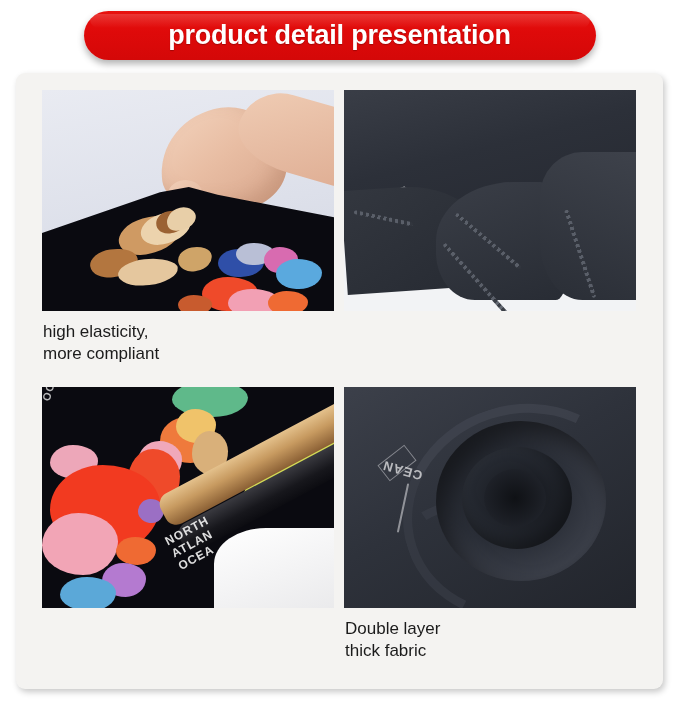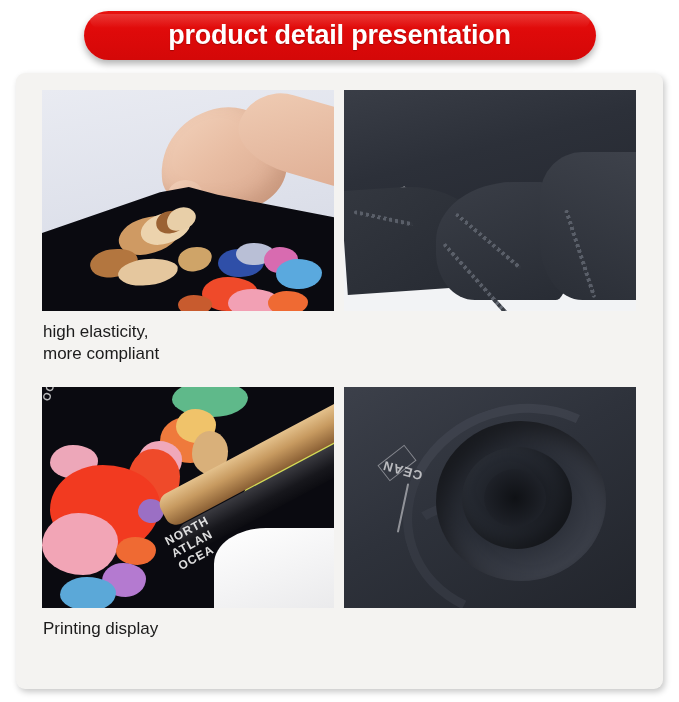--- a/index.html
+++ b/index.html
@@ -400,31 +400,32 @@
           <div class="ocean-left">OCEANO</div>
         </div>
         <div class="white-floor"></div>
         <div class="roll roll3"></div>
         <div class="roll roll1"></div>
         <div class="roll roll2"></div>
         <div class="ocean-label">NORTH
 ATLAN
 OCEA</div>
       </div>
-      <div class="caption">Printing display</div>
     </div>
 
     <div class="cell">
       <div class="photo p4">
         <div class="base"></div>
         <div class="arc a1"></div>
         <div class="arc a2"></div>
         <div class="swirl sw1"></div>
         <div class="swirl sw2"></div>
         <div class="swirl sw3"></div>
         <div class="cean-box"></div>
         <div class="cean">CEAN</div>
         <div class="thread"></div>
       </div>
+      <div class="caption">Double layer
+thick fabric</div>
     </div>
 
   </div>
 </div>
 
 </body></html>

